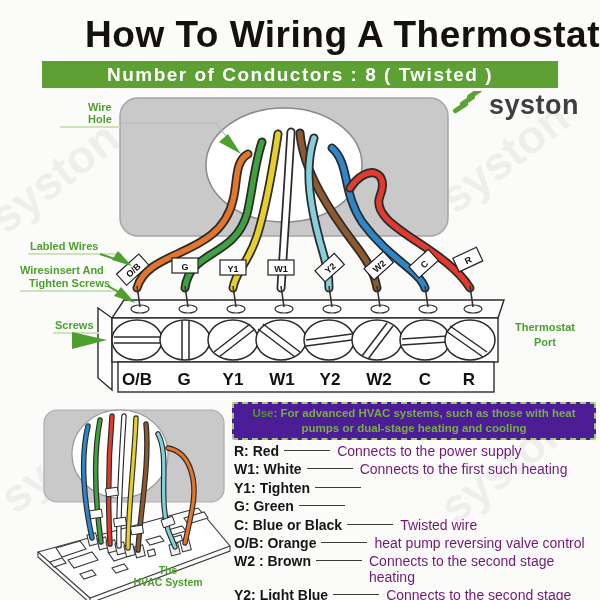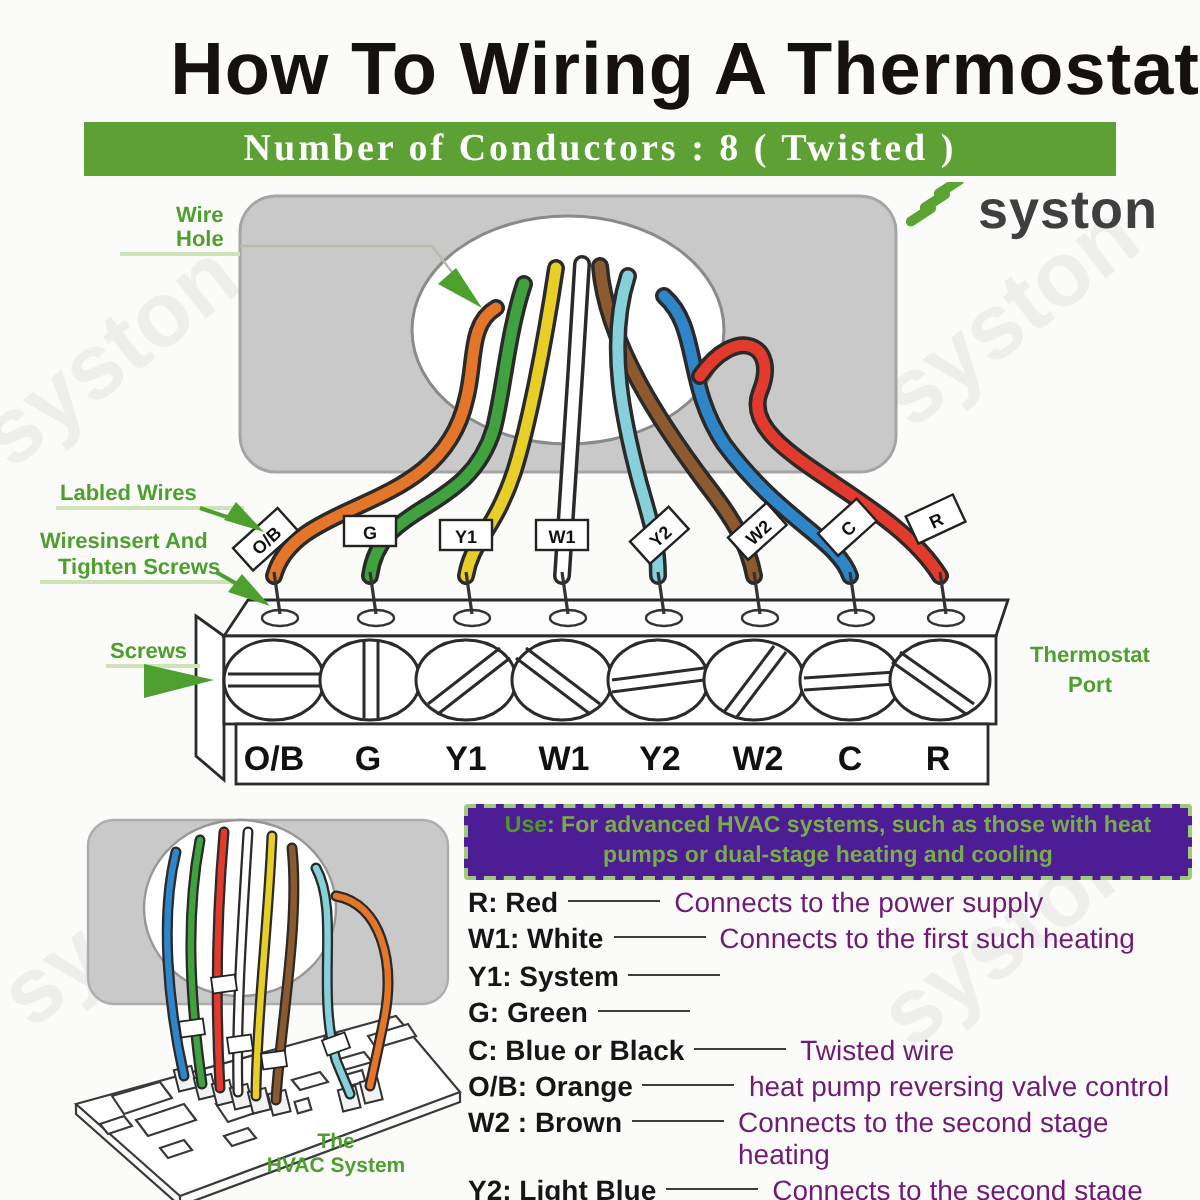--- a/index.html
+++ b/index.html
@@ -4,21 +4,21 @@
 <style>
   html,body{margin:0;padding:0;background:#ffffff;}
   .page{position:relative;width:600px;height:600px;background:#fbfbfa;overflow:hidden;
         font-family:"Liberation Sans",sans-serif;}
   .wm{position:absolute;font-weight:bold;font-size:46px;color:rgba(130,130,130,0.10);
       transform:rotate(-38deg);pointer-events:none;white-space:nowrap;}
   .title{position:absolute;top:14px;left:0;width:100%;text-align:right;
          font-size:37px;font-weight:bold;color:#14110e;letter-spacing:0.5px;}
   .banner{position:absolute;top:61px;left:42px;width:516px;height:27px;background:#5da135;
           color:#ffffff;font-size:19px;font-weight:bold;text-align:center;line-height:27px;
-          letter-spacing:1.5px;font-family:Liberation Serif, serif;}
+          letter-spacing:1.5px;}
   .logo{position:absolute;top:90px;left:452px;display:flex;align-items:center;gap:5px;}
   .logo-text{font-size:27px;font-weight:bold;color:#3f3f3f;letter-spacing:0.5px;}
   .main-svg{position:absolute;top:90px;left:0;}
   .hvac-svg{position:absolute;top:402px;left:28px;}
   .usebox{position:absolute;top:402px;left:232px;width:364px;min-height:36px;
           border:2px dashed #a3c87c;border-radius:2px;background:#4c1d95;
           display:flex;align-items:flex-end;justify-content:center;padding:2px 8px;
           box-sizing:border-box;text-align:center;font-size:11.5px;line-height:1.3;
           color:#79ad48;font-weight:bold;}
   .useprefix{color:#4c9a28;font-weight:bold;white-space:pre;}
@@ -283,21 +283,21 @@
       <span class="lkey">R: Red</span>
       <span class="ldash"></span>
       <span class="ldesc">Connects to the power supply</span>
     </div>
     <div class="lrow">
       <span class="lkey">W1: White</span>
       <span class="ldash"></span>
       <span class="ldesc">Connects to the first such heating</span>
     </div>
     <div class="lrow">
-      <span class="lkey">Y1: System</span>
+      <span class="lkey">Y1: Tighten</span>
       <span class="ldash"></span>
     </div>
     <div class="lrow">
       <span class="lkey">G: Green</span>
       <span class="ldash"></span>
     </div>
     <div class="lrow">
       <span class="lkey">C: Blue or Black</span>
       <span class="ldash"></span>
       <span class="ldesc">Twisted wire</span>

